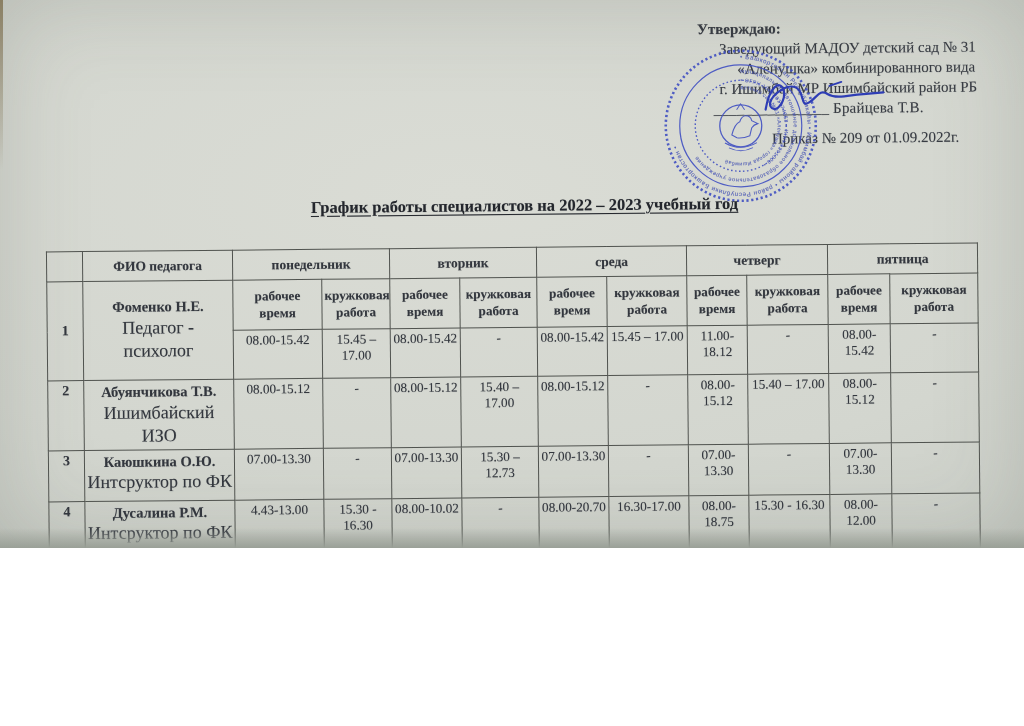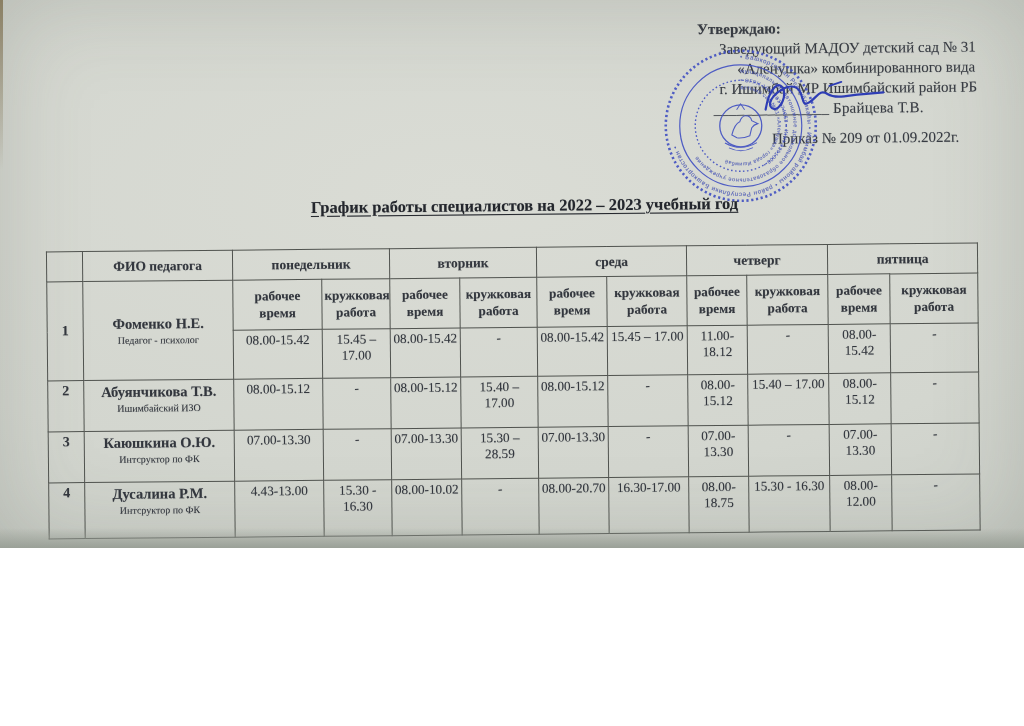--- a/index.html
+++ b/index.html
@@ -42,21 +42,21 @@
   table.sched td{border:1.4px solid #50534f;padding:1px 2px;text-align:center;vertical-align:top;overflow:hidden;}
   tr.r-days td{height:27px;font-weight:bold;font-size:13.5px;vertical-align:middle;}
   tr.r-sub td{height:47px;vertical-align:middle;line-height:1.25;}
   td.sub-w{font-weight:bold;}
   td.sub-c{font-weight:bold;}
   tr.r-data td{height:45px;padding-top:2px;}
   tr.r-person td{height:47px;padding-top:2px;}
   tr.r4 td{height:52px;}
   td.c-num{font-weight:bold;text-align:left;padding-left:5px;font-size:14px;}
   td.c-name .nm{font-weight:bold;font-size:14.5px;line-height:1.3;}
-  td.c-name .rl{font-size:10px;line-height:1.3;}
+  td.c-name .rl{font-size:18px;line-height:1.3;}
   td.c-name.mid{vertical-align:middle;}
 </style>
 </head>
 <body>
 
 <div class="page">
   <div class="content">
 
     <div class="approval">
       <div class="a-label">Утверждаю:</div>
@@ -170,21 +170,21 @@
       </tr>
       <tr class="r-person">
         <td class="c-num">3</td>
         <td class="c-name">
           <div class="nm">Каюшкина О.Ю.</div>
           <div class="rl">Интсруктор  по ФК</div>
         </td>
         <td>07.00-13.30</td>
         <td>-</td>
         <td>07.00-13.30</td>
-        <td>15.30 – 28.59</td>
+        <td>15.30 – 12.73</td>
         <td>07.00-13.30</td>
         <td>-</td>
         <td>07.00-13.30</td>
         <td>-</td>
         <td>07.00-13.30</td>
         <td>-</td>
       </tr>
       <tr class="r-person r4">
         <td class="c-num">4</td>
         <td class="c-name">

